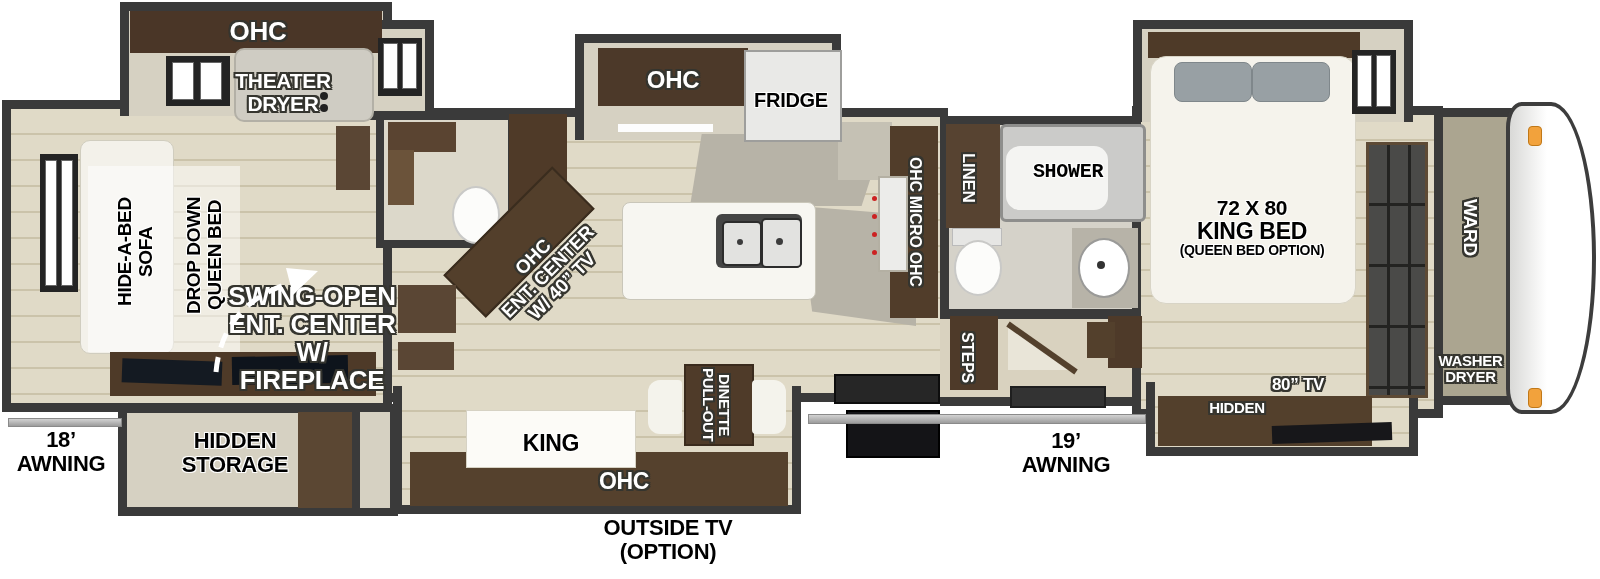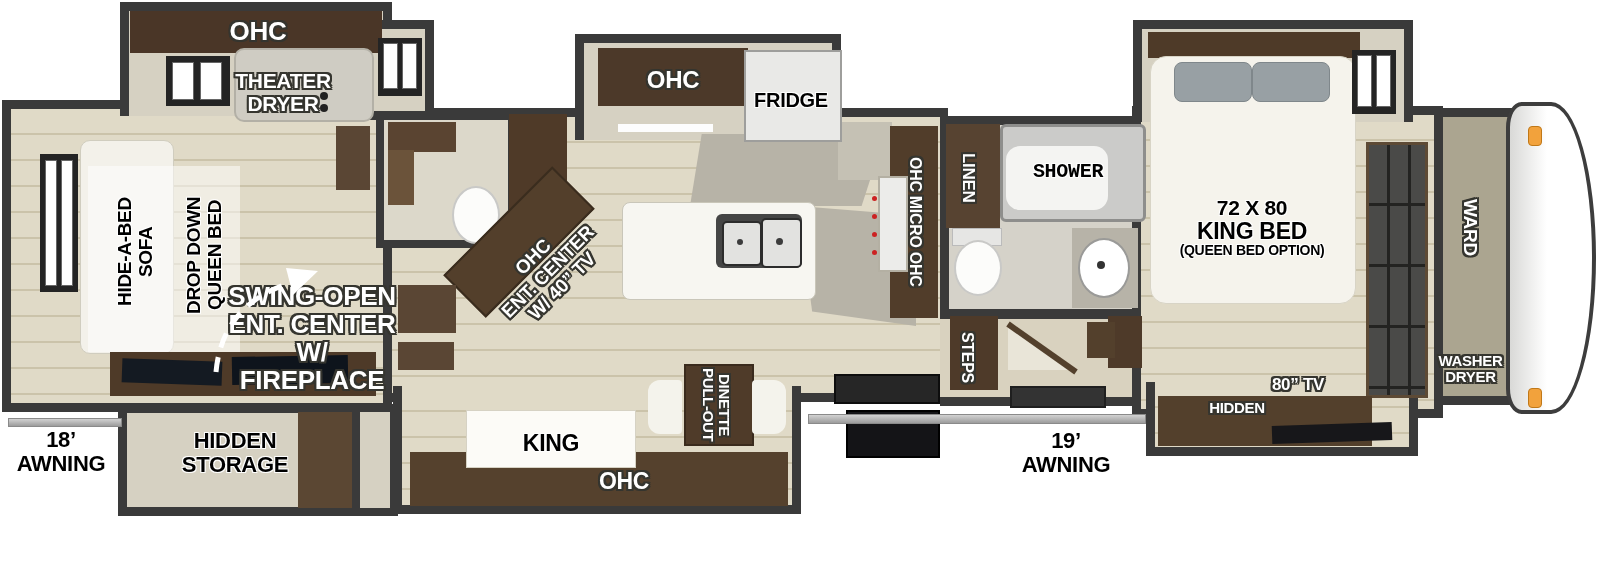--- a/index.html
+++ b/index.html
@@ -164,20 +164,22 @@
   <div class="lbl w" style="left:613px;top:66px;width:120px;height:28px;font-size:24px;">OHC</div>
   <div class="lbl b" style="left:741px;top:89px;width:100px;height:24px;font-size:20px;">FRIDGE</div>
   <div class="lbl w" style="left:443px;top:229px;width:210px;height:86px;font-size:19px;transform:rotate(-45deg);">OHC
 ENT. CENTER
 W/ 40” TV</div>
   <div class="lbl w vrl" style="left:901px;top:132px;width:28px;height:180px;font-size:16px;">OHC MICRO OHC</div>
   <div class="lbl b" style="left:496px;top:429px;width:110px;height:28px;font-size:23px;">KING</div>
   <div class="lbl w" style="left:564px;top:467px;width:120px;height:28px;font-size:23px;">OHC</div>
   <div class="lbl w vlr" style="left:692px;top:366px;width:48px;height:78px;font-size:15px;">PULL-OUT
 DINETTE</div>
+  <div class="lbl b" style="left:583px;top:514px;width:170px;height:52px;font-size:22px;">OUTSIDE TV
+(OPTION)</div>
 
   <div class="lbl w vrl" style="left:955px;top:130px;width:26px;height:95px;font-size:17px;">LINEN</div>
   <div class="lbl b" style="left:1003px;top:159px;width:130px;height:26px;font-size:20px;font-family:Liberation Mono, monospace;">SHOWER</div>
 
   <div class="lbl w vrl" style="left:955px;top:321px;width:24px;height:73px;font-size:16px;">STEPS</div>
   <div class="lbl b" style="left:1001px;top:428px;width:130px;height:50px;font-size:22px;">19’
 AWNING</div>
 
   <div class="fur" style="left:1157px;top:184px;width:190px;height:86px;display:flex;flex-direction:column;align-items:center;justify-content:center;z-index:30;">
     <div class="bl" style="font-size:21px;">72 X 80</div>

